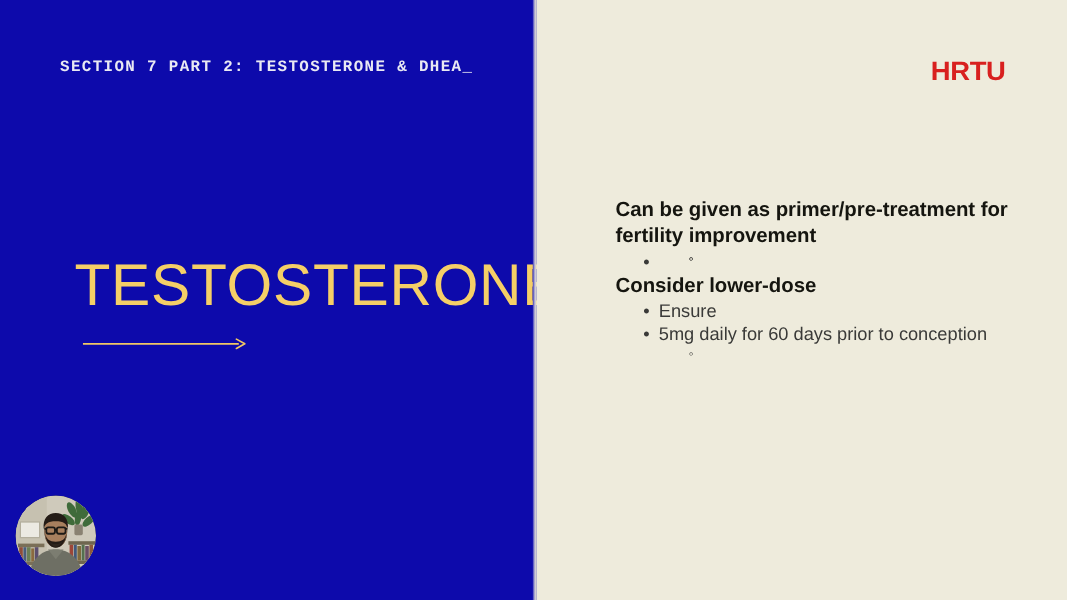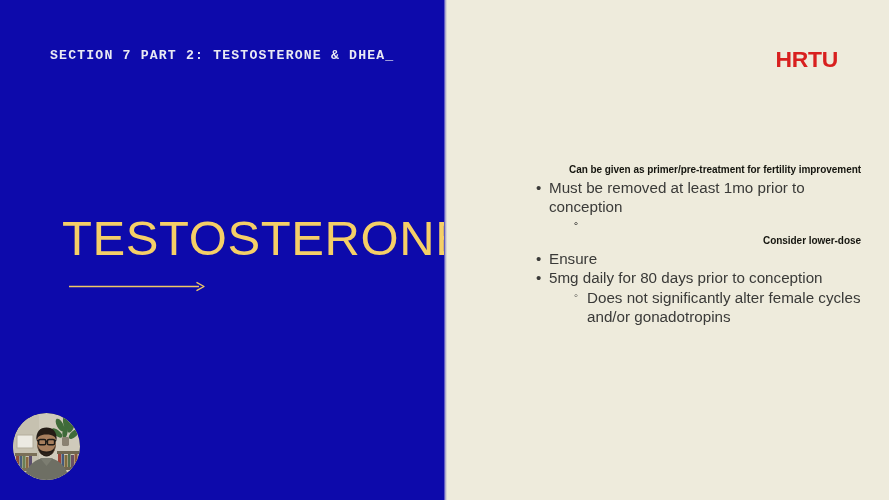--- a/index.html
+++ b/index.html
@@ -101,27 +101,26 @@
     position: absolute;
     left: 66px;
     top: 164px;
     width: 348px;
   }
 
   .block { margin-bottom: 19px; }
   .block:last-child { margin-bottom: 0; }
 
   .block-heading {
-    font-size: 10px;
+    font-size: 17px;
     font-weight: 700;
     line-height: 1.29;
     color: #15150f;
     letter-spacing: -0.05px;
     margin: 0 0 1px 0;
-    text-align: right;
   }
 
   ul.lvl1 {
     list-style: none;
     margin: 0;
     padding: 0 0 0 23px;
   }
   ul.lvl2 {
     list-style: none;
     margin: 0;
@@ -227,30 +226,30 @@
 
   <div id="panel-seam"></div>
 
   <div id="right-panel">
     <div id="brand-logo">HRTU</div>
 
     <div id="content">
         <div class="block">
           <div class="block-heading">Can be given as primer/pre-treatment for fertility improvement</div>
           <ul class="lvl1">
-            <li class="item lvl1"><span class="bullet">•</span><span>Must be removed at least 1mo prior to conception</span><ul class="lvl2">
+            <li class="item lvl1"><span class="bullet">•</span><ul class="lvl2">
                 <li class="item lvl2"><span class="bullet">◦</span></li>
                 <li class="item lvl2"><span class="bullet">◦</span></li>
               </ul></li>
           </ul>
         </div>
         <div class="block">
           <div class="block-heading">Consider lower-dose</div>
           <ul class="lvl1">
             <li class="item lvl1"><span class="bullet">•</span><span>Ensure</span></li>
-            <li class="item lvl1"><span class="bullet">•</span><span>5mg daily for 80 days prior to conception</span><ul class="lvl2">
-                <li class="item lvl2"><span class="bullet">◦</span><span>Does not significantly alter female cycles and/or gonadotropins</span></li>
+            <li class="item lvl1"><span class="bullet">•</span><span>5mg daily for 60 days prior to conception</span><ul class="lvl2">
+                <li class="item lvl2"><span class="bullet">◦</span></li>
               </ul></li>
           </ul>
         </div>
       </div>
   </div>
 </div>
 
 </body></html>

